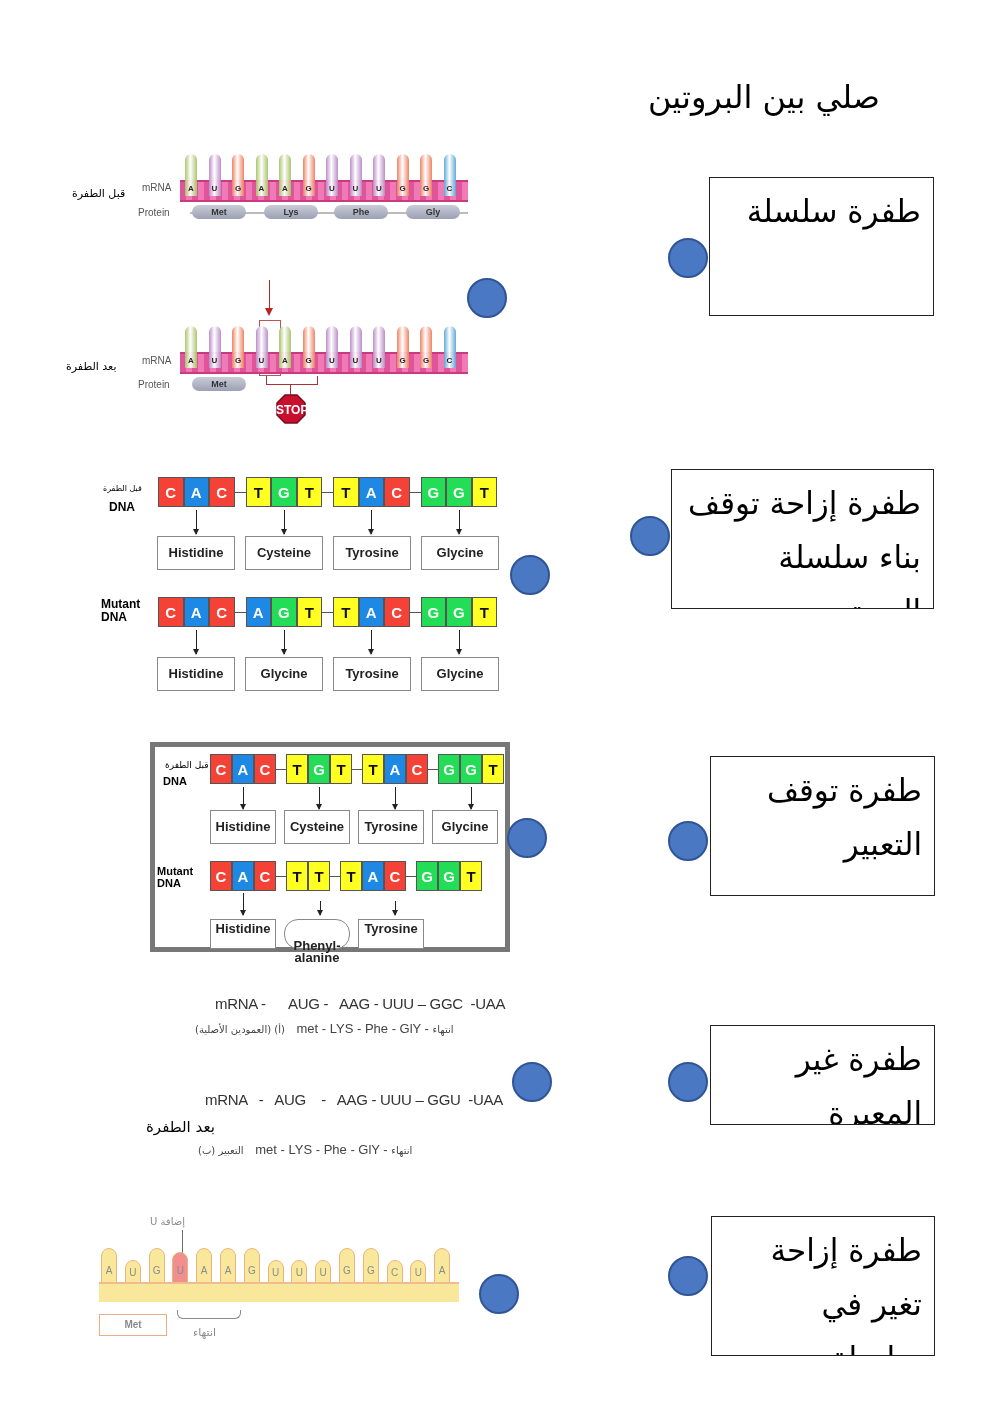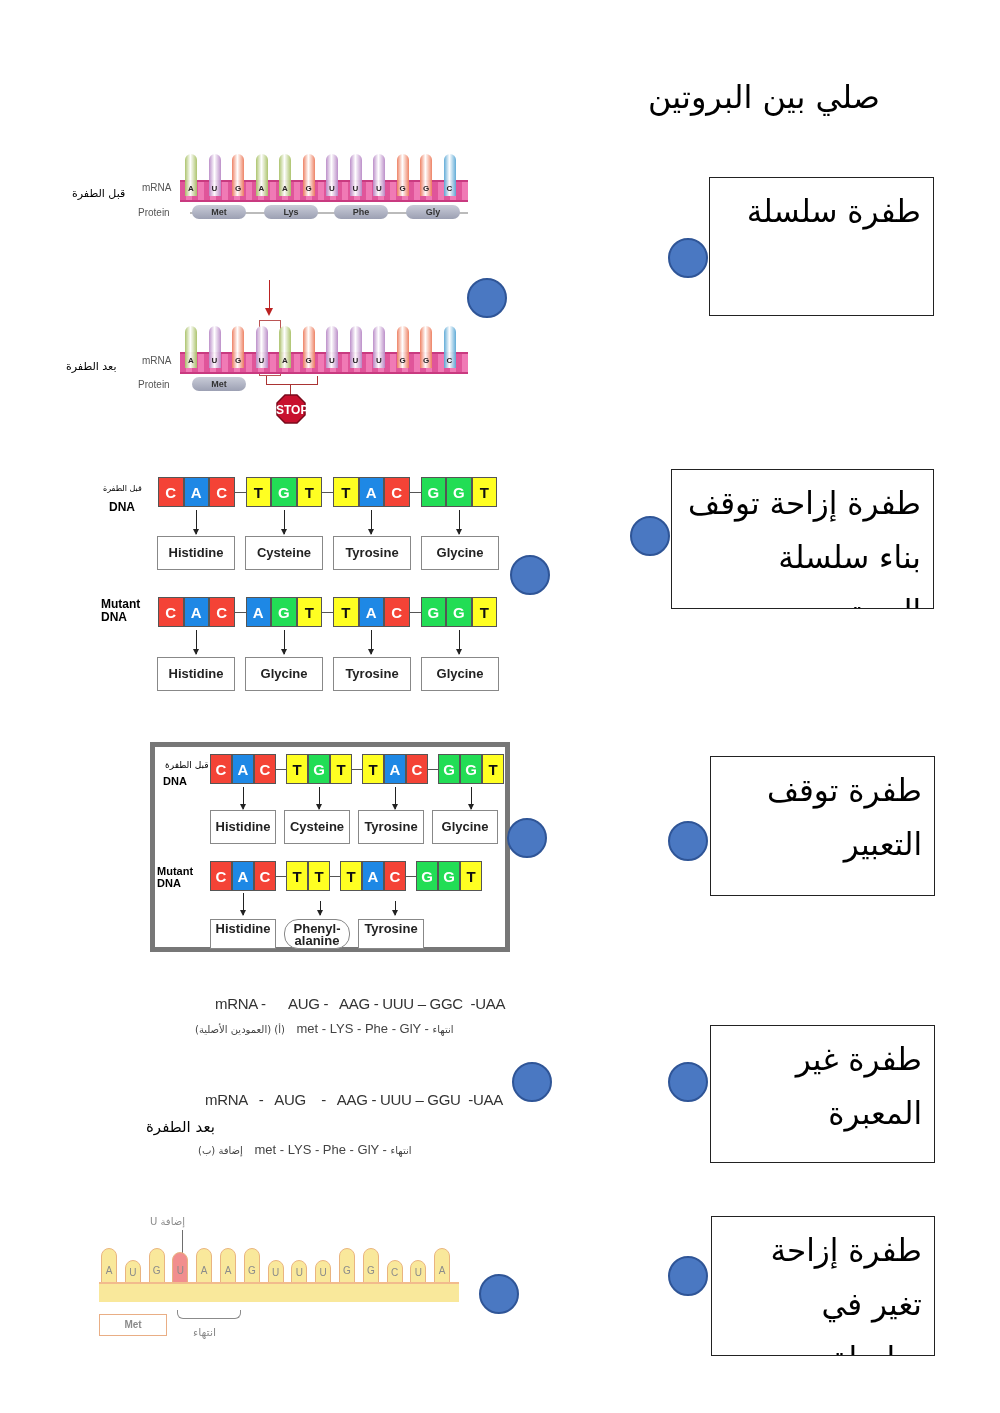--- a/index.html
+++ b/index.html
@@ -193,36 +193,36 @@
       <div class="conn" style="left: 251px; top: 129px; width: 10px;"></div>
       <div class="base G" style="left: 261px; top: 114px; width: 22px; background: rgb(34, 221, 85);">G</div>
       <div class="base G" style="left: 283px; top: 114px; width: 22px; background: rgb(34, 221, 85);">G</div>
       <div class="base T" style="left: 305px; top: 114px; width: 22px; background: rgb(255, 255, 34);">T</div>
       <div class="darr" style="left: 88px; top: 146px; height: 22px;"></div>
       <div class="darr" style="left: 165px; top: 154px; height: 14px;"></div>
       <div class="darr" style="left: 240px; top: 154px; height: 14px;"></div>
     </div>
   <div id="d3-mut-aa">
       <div class="aa" style="left: 55px; top: 172px; width: 66px; height: 30px; line-height: 12px; padding-top: 3px;">Histidine</div>
-      <div class="aa" style="left: 129px; top: 172px; width: 66px; height: 30px; line-height: 12px; padding-top: 3px; border-radius: 14px;">Phenyl-alanine</div>
+      <div class="aa" style="left: 129px; top: 172px; width: 66px; height: 30px; line-height: 12px; padding-top: 20px; border-radius: 14px;">Phenyl-alanine</div>
       <div class="aa" style="left: 203px; top: 172px; width: 66px; height: 30px; line-height: 12px; padding-top: 3px;">Tyrosine</div>
     </div>
 </div>
 
 <div class="abs" style="left:140px;top:985px;width:360px;height:180px;">
   <div class="seq" style="left:75px;top:10px;">mRNA -      AUG -   AAG - UUU – GGC  -UAA</div>
   <div class="abs" style="left:55px;top:36px;font-size:13px;color:#444;white-space:nowrap;">
     <span class="ar-sm" style="font-size:10px;">(العمودين الأصلية)   (أ)</span>
     <span style="margin-left:8px;">met    - LYS  - Phe  - GlY -</span>
     <span class="ar-sm" style="font-size:10px;">انتهاء</span>
   </div>
   <div class="seq" style="left:65px;top:106px;">mRNA   -   AUG    -   AAG - UUU – GGU  -UAA</div>
   <div class="abs ar-sm" style="left:6px;top:133px;font-size:15px;">بعد الطفرة</div>
   <div class="abs" style="left:58px;top:157px;font-size:13px;color:#444;white-space:nowrap;">
-    <span class="ar-sm" style="font-size:10px;">إضافة    (ب)</span>
+    <span class="ar-sm" style="font-size:10px;">التعبير    (ب)</span>
     <span style="margin-left:8px;">met    - LYS  - Phe  -  GlY -</span>
     <span class="ar-sm" style="font-size:10px;">انتهاء</span>
   </div>
 </div>
 
 <div class="abs" style="left:95px;top:1210px;width:370px;height:140px;opacity:0.85;">
   <div class="abs ar-sm" style="left:55px;top:6px;font-size:10px;color:#777;">إضافة U</div>
   <div class="abs" style="left:87px;top:20px;width:1px;height:32px;background:#555;"></div>
   <div id="d5-pegs">
       <div class="yellow-peg" style="left: 6px; top: 38px; height: 36px; padding-top: 16px;">A</div>
@@ -255,17 +255,17 @@
 
 <div class="ans-box" style="left:709px;top:177px;width:225px;height:139px;"><span>طفرة سلسلة</span></div>
 <div class="dot" style="left:668px;top:238px;"></div>
 
 <div class="ans-box" style="left:671px;top:469px;width:263px;height:140px;"><span>طفرة إزاحة توقف بناء سلسلة البروتين</span></div>
 <div class="dot" style="left:630px;top:516px;"></div>
 
 <div class="ans-box" style="left:710px;top:756px;width:225px;height:140px;"><span>طفرة توقف التعبير</span></div>
 <div class="dot" style="left:668px;top:821px;"></div>
 
-<div class="ans-box" style="left:710px;top:1025px;width:225px;height:138px;"><span>طفرة غير المعبرة</span></div>
+<div class="ans-box" style="left:710px;top:1025px;width:225px;height:100px;"><span>طفرة غير المعبرة</span></div>
 <div class="dot" style="left:668px;top:1062px;"></div>
 
 <div class="ans-box" style="left:711px;top:1216px;width:224px;height:140px;"><span>طفرة إزاحة تغير في سلسلة البروتين</span></div>
 <div class="dot" style="left:668px;top:1256px;"></div>
 
 </body></html>

